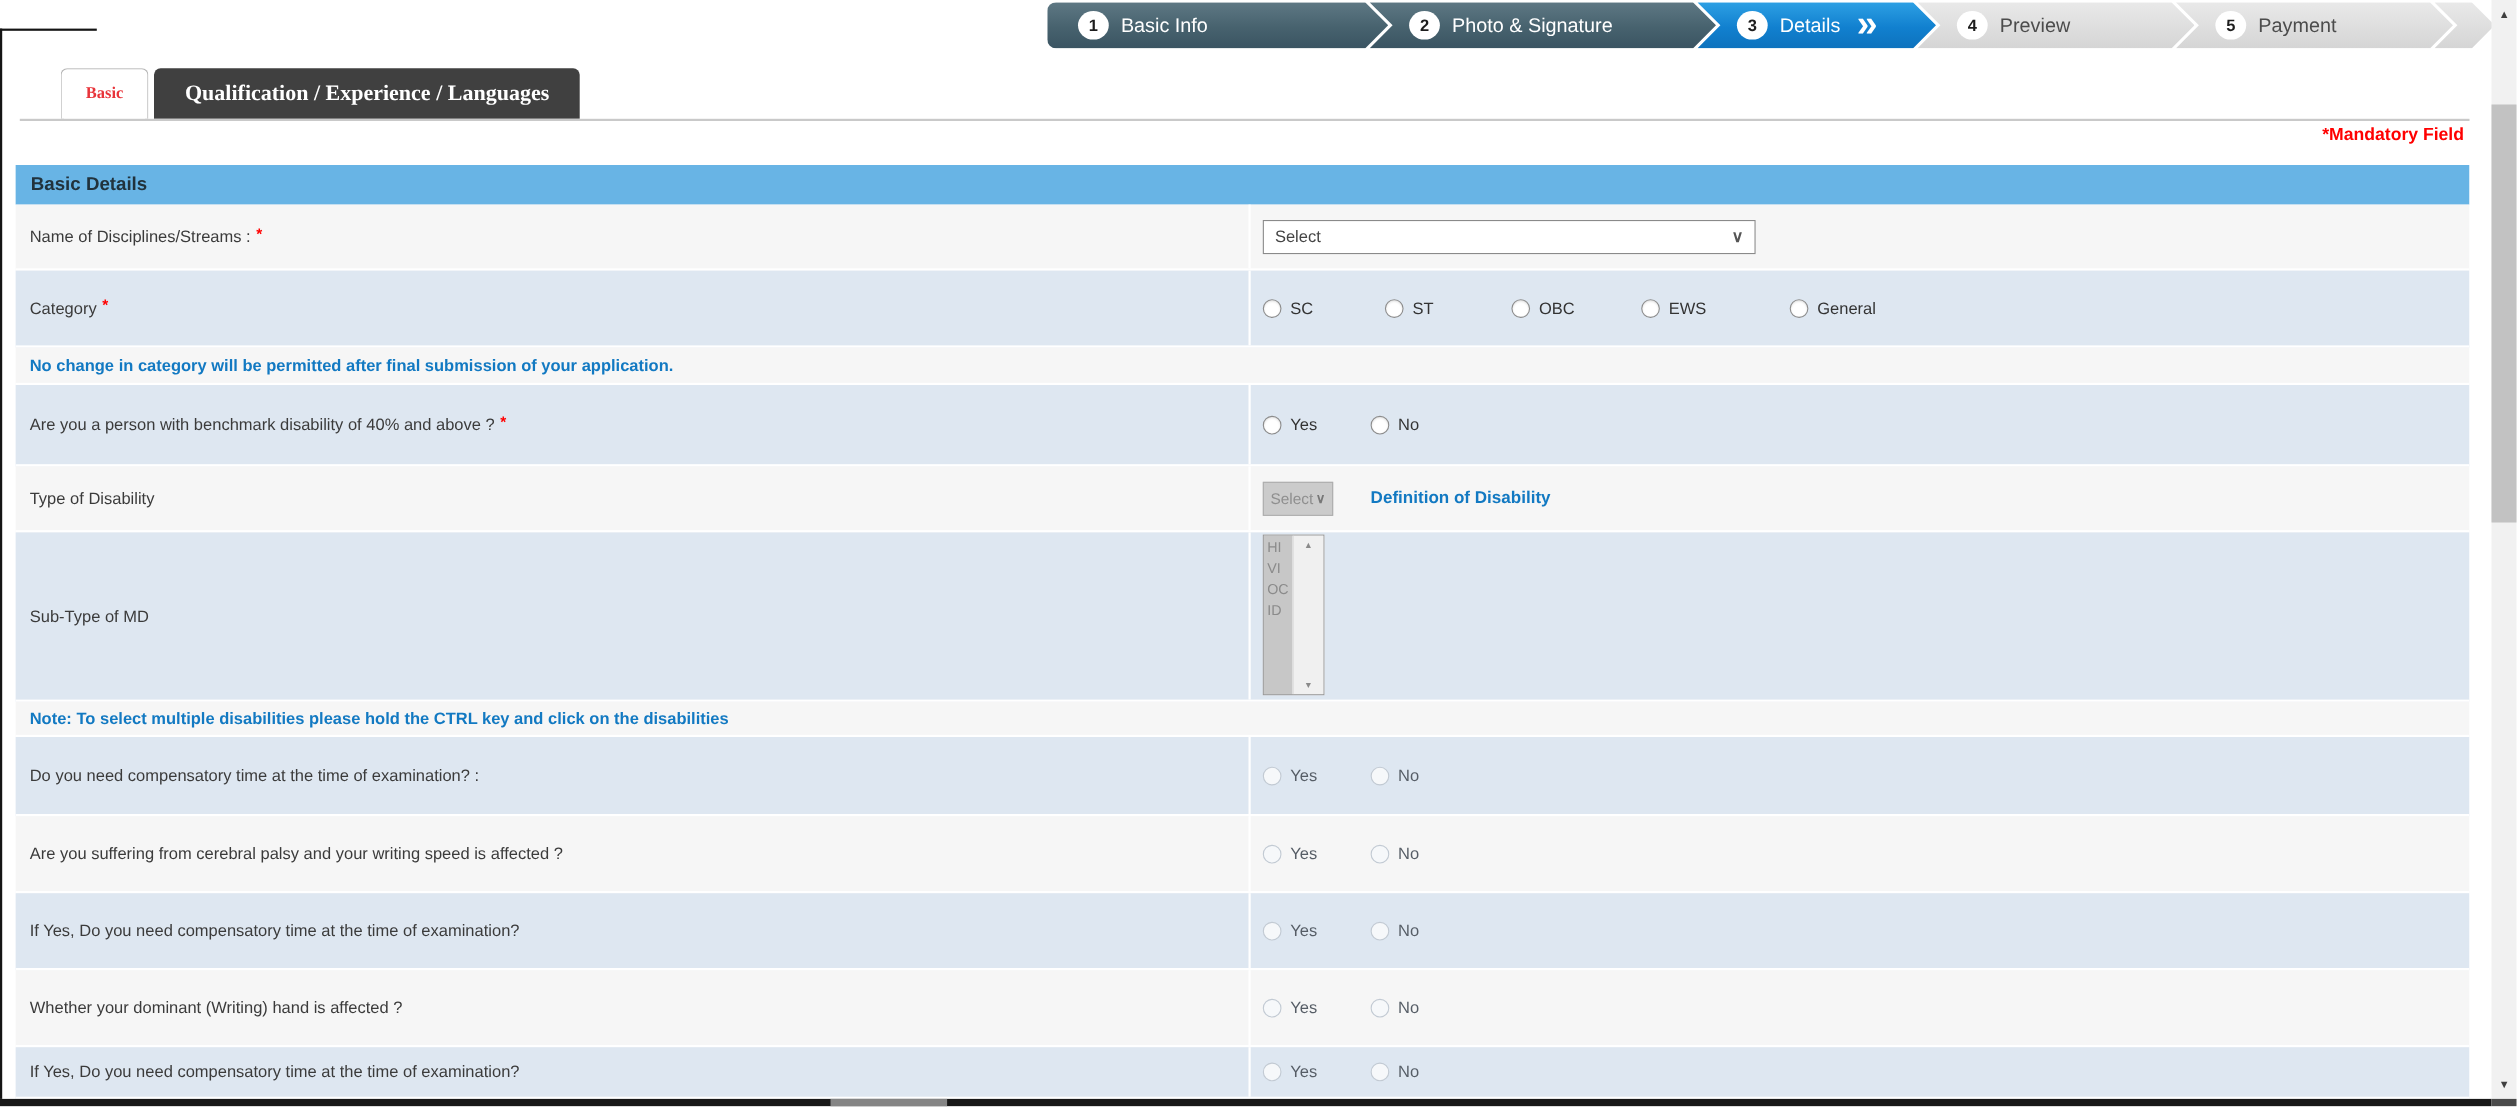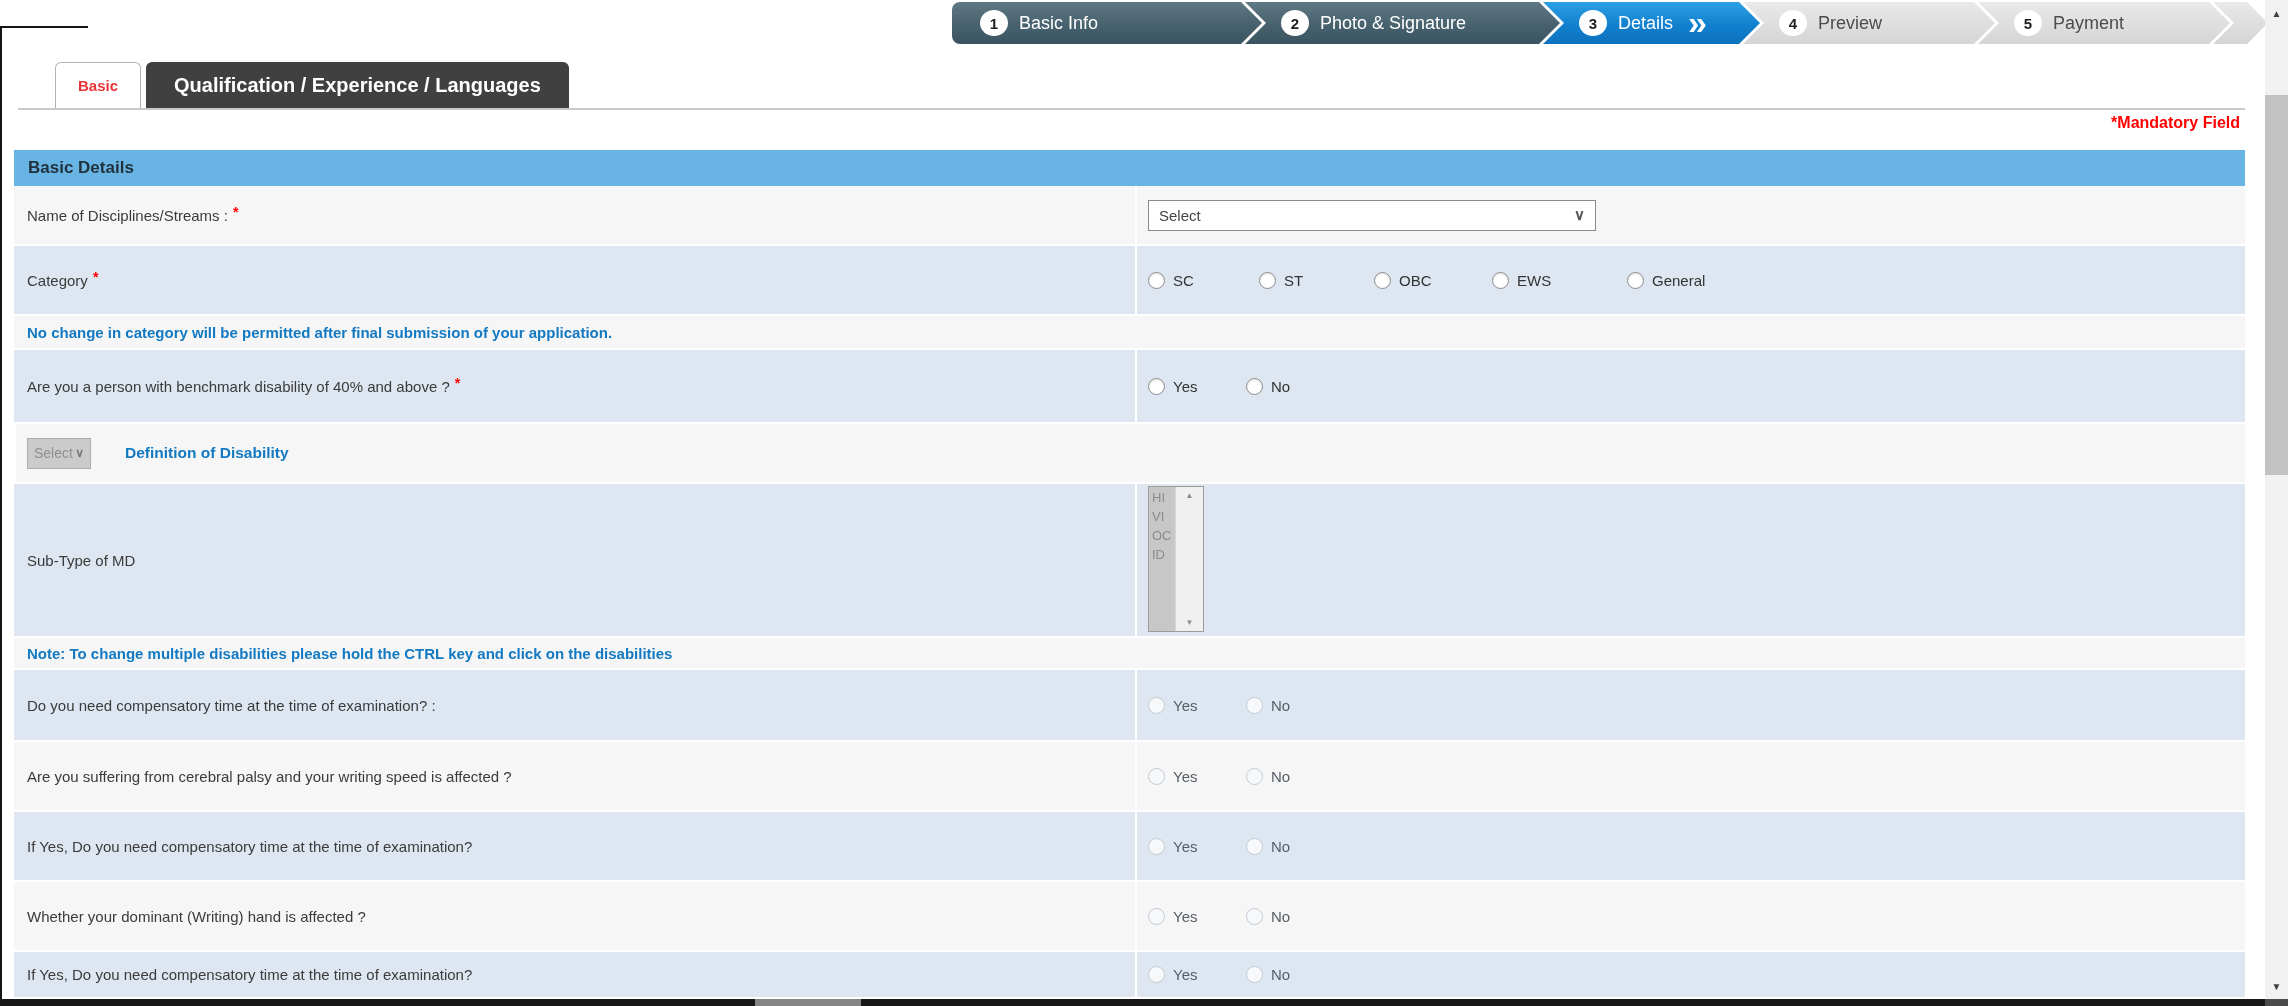--- a/index.html
+++ b/index.html
@@ -21,21 +21,21 @@
   .step.done { background:linear-gradient(180deg,#5e7884 0%,#47626e 55%,#3a5462 100%); }
   .step.active { background:linear-gradient(180deg,#2da0e4 0%,#1180cf 55%,#0d72bd 100%); }
   .step.upcoming { background:linear-gradient(180deg,#e9e9e9 0%,#d5d5d5 100%); color:#4c4c4c; }
   .step .badge { width:28px; height:26px; border-radius:50%; background:#fff; color:#1d1d1d;
                  font-weight:700; font-size:15px; display:flex; align-items:center; justify-content:center; flex:none; }
   .step .arrows { font-size:34px; font-weight:700; line-height:0.7; margin-left:4px; letter-spacing:-2px; }
   .s1{width:310px;} .s2{width:315px;} .s3{width:217px;} .s4{width:252px;} .s5{width:252px;}
   .step.tail { width:55px; background:linear-gradient(180deg,#e9e9e9 0%,#d5d5d5 100%); }
 
   
-  .tabs { position:absolute; left:55px; top:62px; height:46px; display:flex; gap:5px; }
+  .tabs { position:absolute; left:55px; top:62px; height:46px; display:flex; gap:5px;font-family:Liberation Serif, serif; }
   .tab { height:46px; display:flex; align-items:center; border-radius:6px 6px 0 0;
          font-weight:700; font-size:15px; padding:0 22px; cursor:default; }
   .tab.basic { background:#fff; border:1px solid #b3b3b3; border-bottom:none; color:#e8343a; }
   .tab.qual { background:#404040; color:#fff; padding:0 28px; font-size:20px; }
   .tab-line { position:absolute; left:18px; top:108px; width:2227px; height:2px; background:#c9c9c9; }
 
   .mandatory { position:absolute; left:1800px; top:114px; width:440px; text-align:right;
                color:#ff0000; font-weight:700; font-size:16px; }
 
   
@@ -197,20 +197,23 @@
           <span class="opt-label">Yes</span>
         </span>
         <span class="opt">
           <span class="radio"></span>
           <span class="opt-label">No</span>
         </span>
       </div>
     </div>
 
     <div class="row r-gray h60">
+      <div class="lbl">
+        <span>Type of Disability</span>
+      </div>
       <div class="ctl">
         <div class="select disabled">
           <span>Select</span>
           <span class="chev">∨</span>
         </div>
         <span class="deflink">Definition of Disability</span>
       </div>
     </div>
 
     <div class="row r-blue h154">
@@ -227,21 +230,21 @@
           </div>
           <div class="lb-scroll">
             <span>▲</span>
             <span>▼</span>
           </div>
         </div>
       </div>
     </div>
 
     <div class="note-row r-gray h32">
-      <span>Note: To change multiple disabilities please hold the CTRL key and click on the disabilities</span>
+      <span>Note: To select multiple disabilities please hold the CTRL key and click on the disabilities</span>
     </div>
 
     <div class="row r-blue h72">
       <div class="lbl">
         <span>Do you need compensatory time at the time of examination? :</span>
       </div>
       <div class="ctl yn dis">
         <span class="opt">
           <span class="radio"></span>
           <span class="opt-label">Yes</span>

